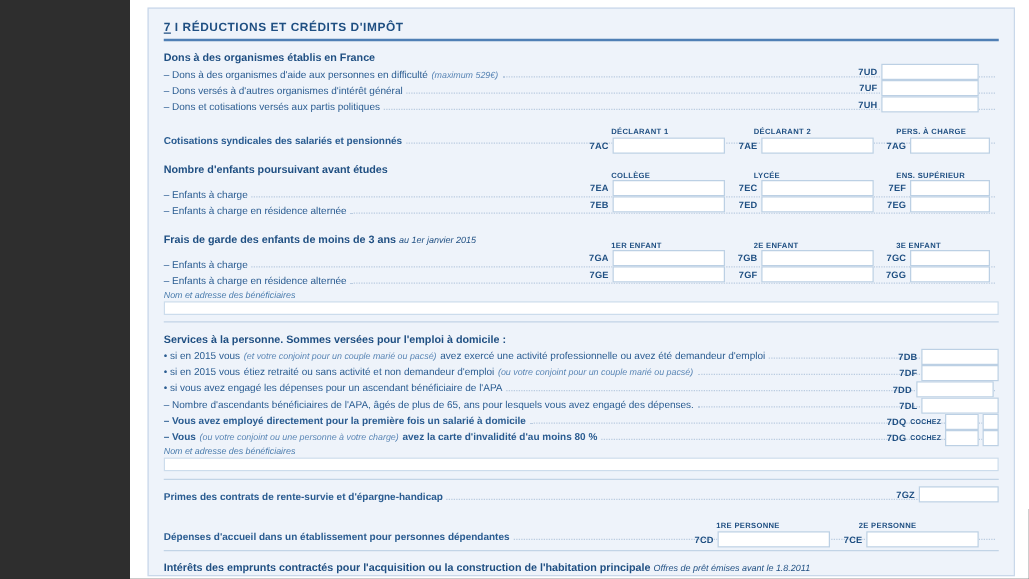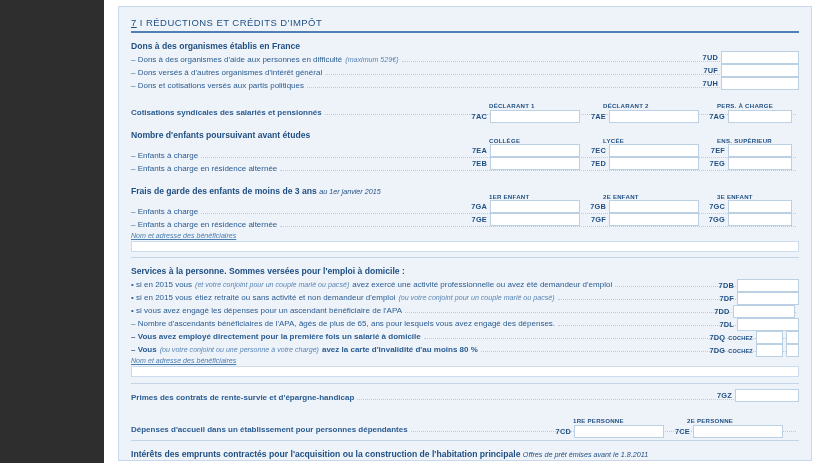--- a/index.html
+++ b/index.html
@@ -23,21 +23,21 @@
     border: 1px solid #c9d8ea;
     padding: 0;
   }
   
   .sec-head {
     margin: 10px 12px 0 12px;
     padding-bottom: 3px;
     border-bottom: 2px solid #4f7fb5;
     color: #1f4f82;
     font-size: 9.5px;
-    font-weight: normal;
+    font-weight: bold;
     letter-spacing: .45px;
   }
   .sec-head .num { text-decoration: underline; }
   
   .block {
     position: relative;
     margin: 0 12px;
   }
   .grp-title {
     color: #1f4f82;
@@ -103,21 +103,20 @@
   .cbox {
     width: 13px; height: 13px;
     background: #fff;
     border: 1px solid #bcd0e4;
   }
   .nomadr {
     color: #4a7cad;
     font-size: 7.1px;
     font-style: italic;
     padding-top: 2px;
-    text-decoration: underline;
   }
   .whitebar {
     background: #fff;
     border: 1px solid #ccdcec;
     height: 11px;
     margin-top: 1px;
   }
   .divider {
     border-top: 1px solid #c2d4e6;
     margin: 5px 12px 0 12px;
@@ -149,21 +148,21 @@
     </div>
     <div class="row">
       <span class="lbl">– Dons versés à d'autres organismes d'intérêt général</span>
       <span class="leader"></span>
     </div>
     <div class="row">
       <span class="lbl">– Dons et cotisations versés aux partis politiques</span>
       <span class="leader"></span>
     </div>
 
-    <div class="stack" style="right:0; top:18px;">
+    <div class="stack" style="right:16px; top:18px;">
       <div class="cell">
         <span class="code">7UD</span>
         <span class="fbox" style="width:78px"></span>
       </div>
       <div class="cell">
         <span class="code">7UF</span>
         <span class="fbox" style="width:78px"></span>
       </div>
       <div class="cell">
         <span class="code">7UH</span>

